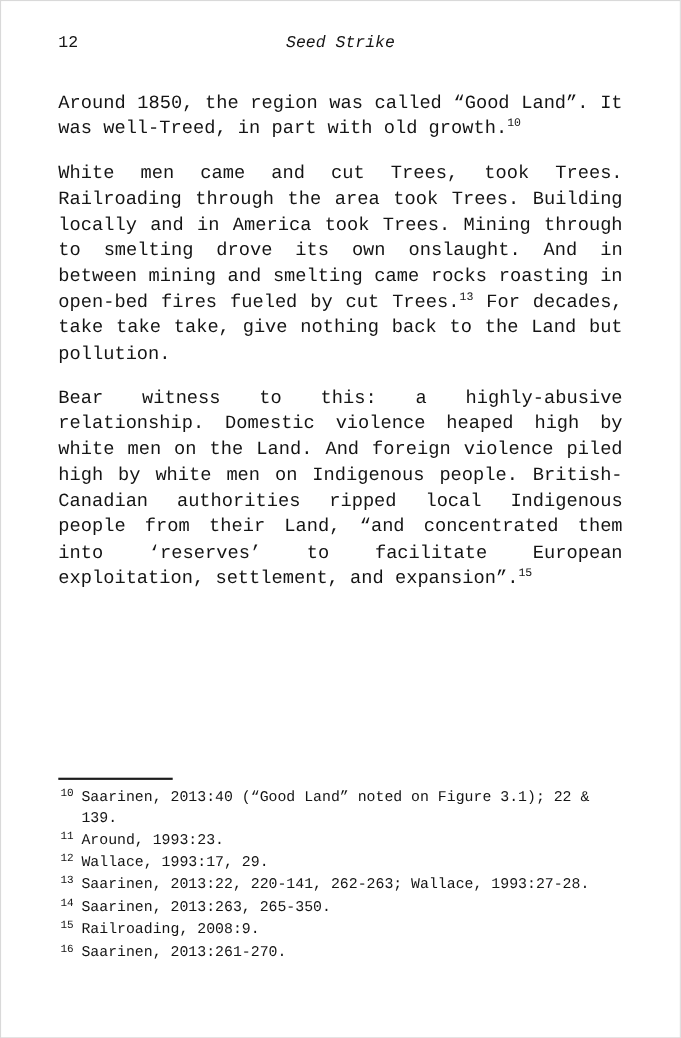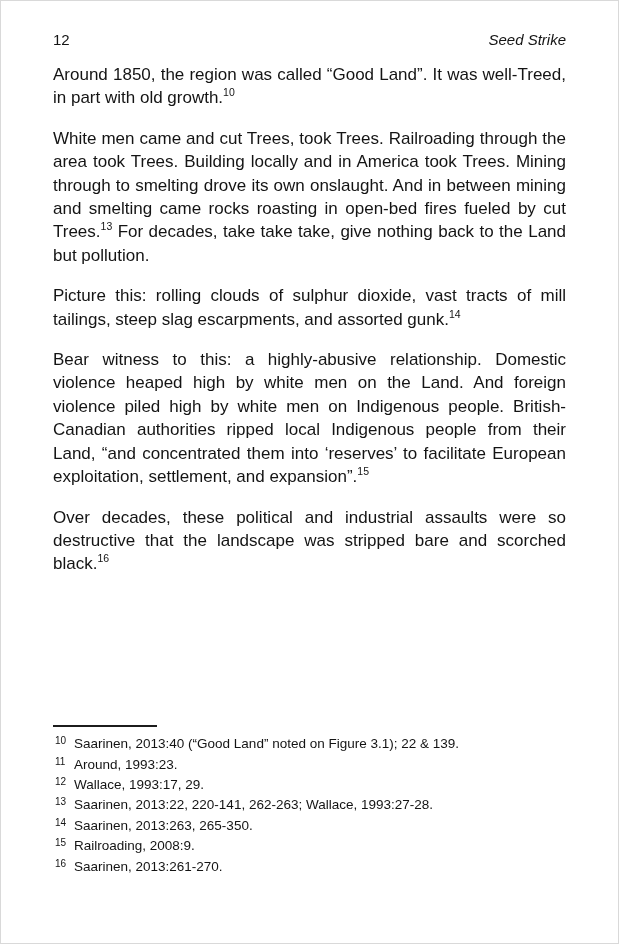--- a/index.html
+++ b/index.html
@@ -9,41 +9,41 @@
   }
   .page {
     position: relative;
     width: 619px;
     height: 944px;
     margin: 0 auto;
     background: #ffffff;
     box-sizing: border-box;
     padding: 30px 52px 0 52px;
     border: 1px solid #d9d9d9;
-    font-family: Liberation Sans, sans-serif;
+    font-family: Liberation Mono, monospace;
     color: #141414;
     overflow: hidden;
   }
   .header {
     position: relative;
     height: 22px;
     font-size: 15px;
   }
   .pagenum {
     position: absolute;
     left: 0;
     top: 0;
   }
   .running-title {
     display: block;
-    text-align: right;
+    text-align: center;
     font-style: italic;
   }
   .body-text {
-    margin-top: 10px;
+    margin-top: 30px;
   }
   .para {
     margin: 0 0 17px 0;
     font-size: 17px;
     line-height: 23.4px;
     text-align: justify;
     text-justify: inter-word;
   }
   .para sup.fnref {
     font-size: 10.5px;
@@ -86,23 +86,21 @@
 <div class="page">
 
   <div class="header">
     <span class="pagenum">12</span>
     <span class="running-title">Seed Strike</span>
   </div>
 
   <div class="body-text">
       <p class="para"><span>Around 1850, the region was called “Good Land”. It was well-Treed, in part with old growth.</span><sup class="fnref">10</sup></p>
       <p class="para"><span>White men came and cut Trees, took Trees. Railroading through the area took Trees. Building locally and in America took Trees. Mining through to smelting drove its own onslaught. And in between mining and smelting came rocks roasting in open-bed fires fueled by cut Trees.</span><sup class="fnref">13</sup><span> For decades, take take take, give nothing back to the Land but pollution.</span></p>
-      <p class="para"><span>Picture this: rolling clouds of sulphur dioxide, vast tracts of mill tailings, steep slag escarpments, and assorted gunk.</span><sup class="fnref">14</sup></p>
       <p class="para"><span>Bear witness to this: a highly-abusive relationship. Domestic violence heaped high by white men on the Land. And foreign violence piled high by white men on Indigenous people. British-Canadian authorities ripped local Indigenous people from their Land, “and concentrated them into ‘reserves’ to facilitate European exploitation, settlement, and expansion”.</span><sup class="fnref">15</sup></p>
-      <p class="para"><span>Over decades, these political and industrial assaults were so destructive that the landscape was stripped bare and scorched black.</span><sup class="fnref">16</sup></p>
     </div>
 
   <div class="footnote-area">
     <div class="footnote-sep"></div>
     <div class="footnotes">
         <div class="footnote">
           <span class="fn-num">10</span>
           <span class="fn-text">Saarinen, 2013:40 (“Good Land” noted on Figure 3.1); 22 &amp; 139.</span>
         </div>
         <div class="footnote">

